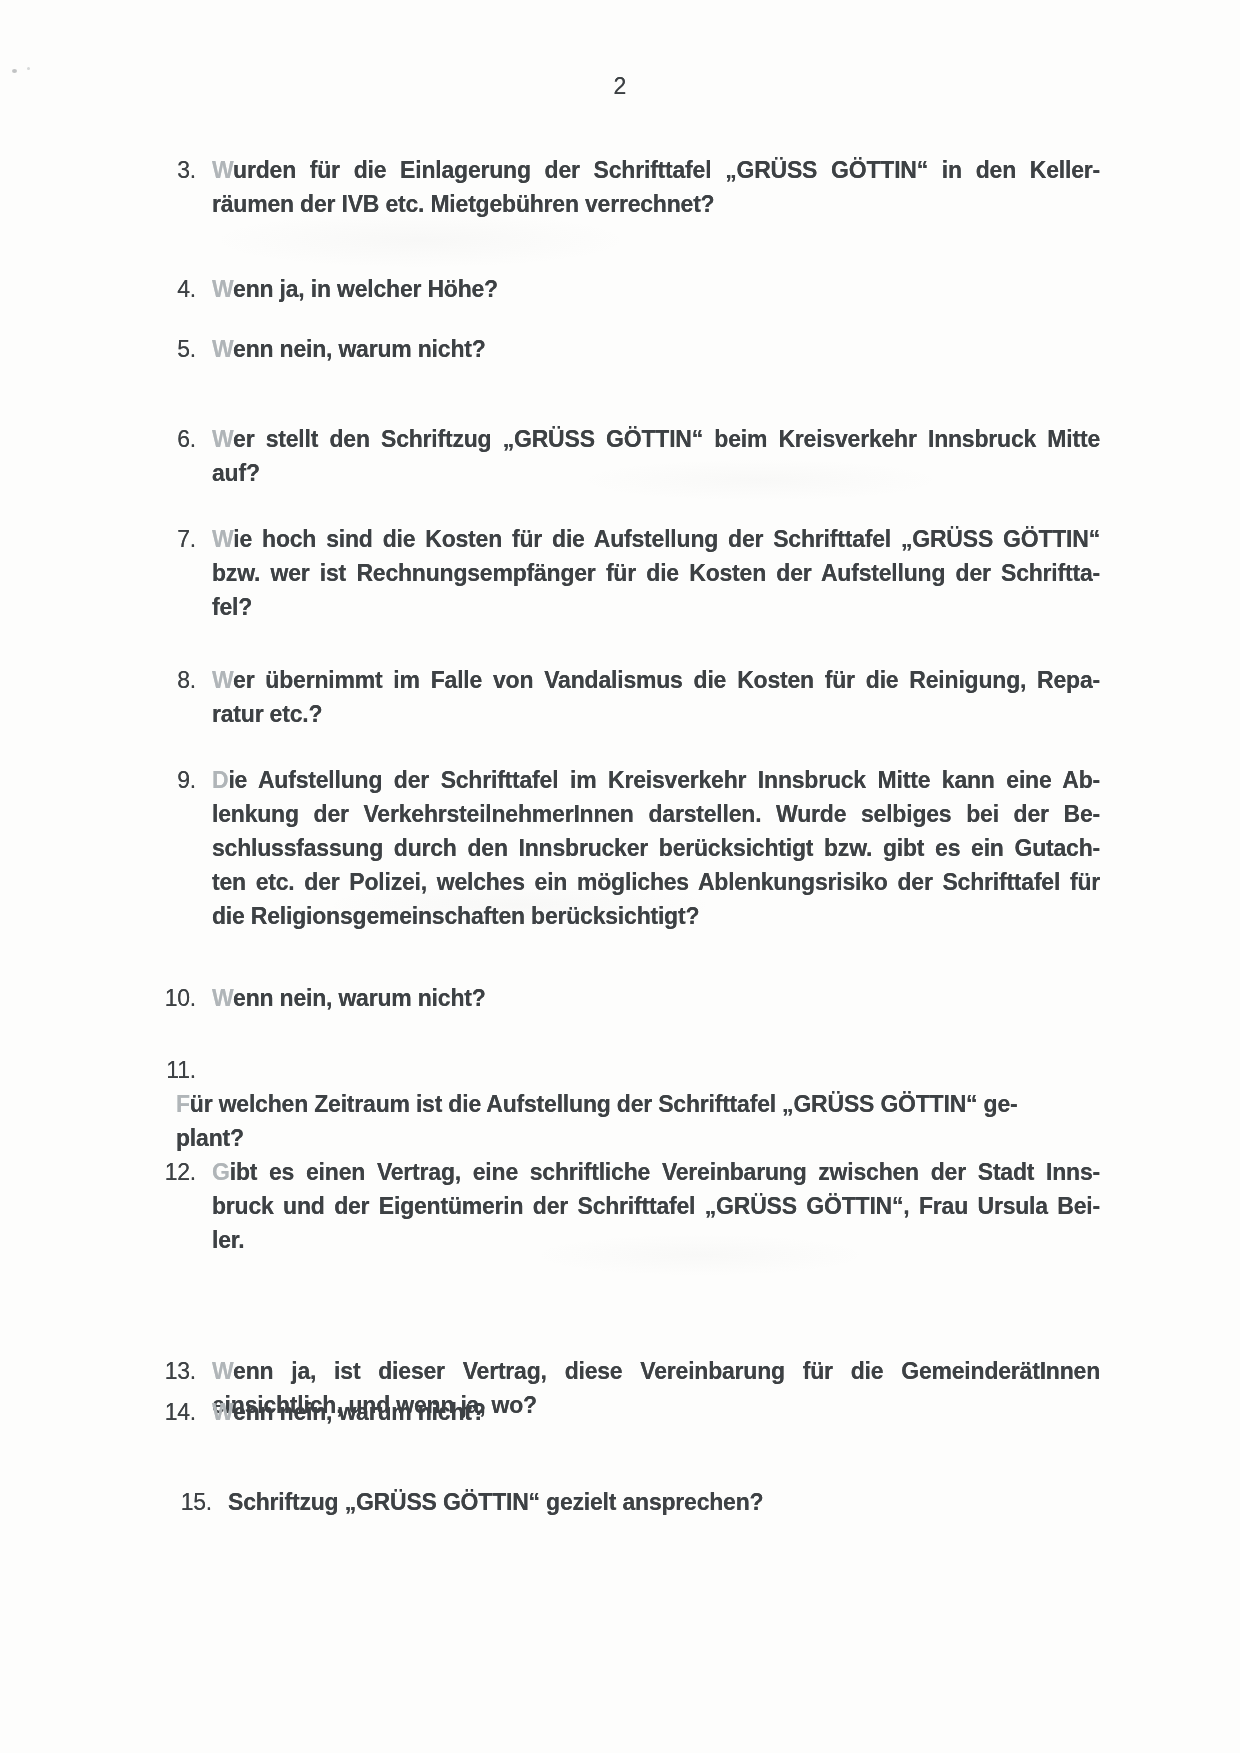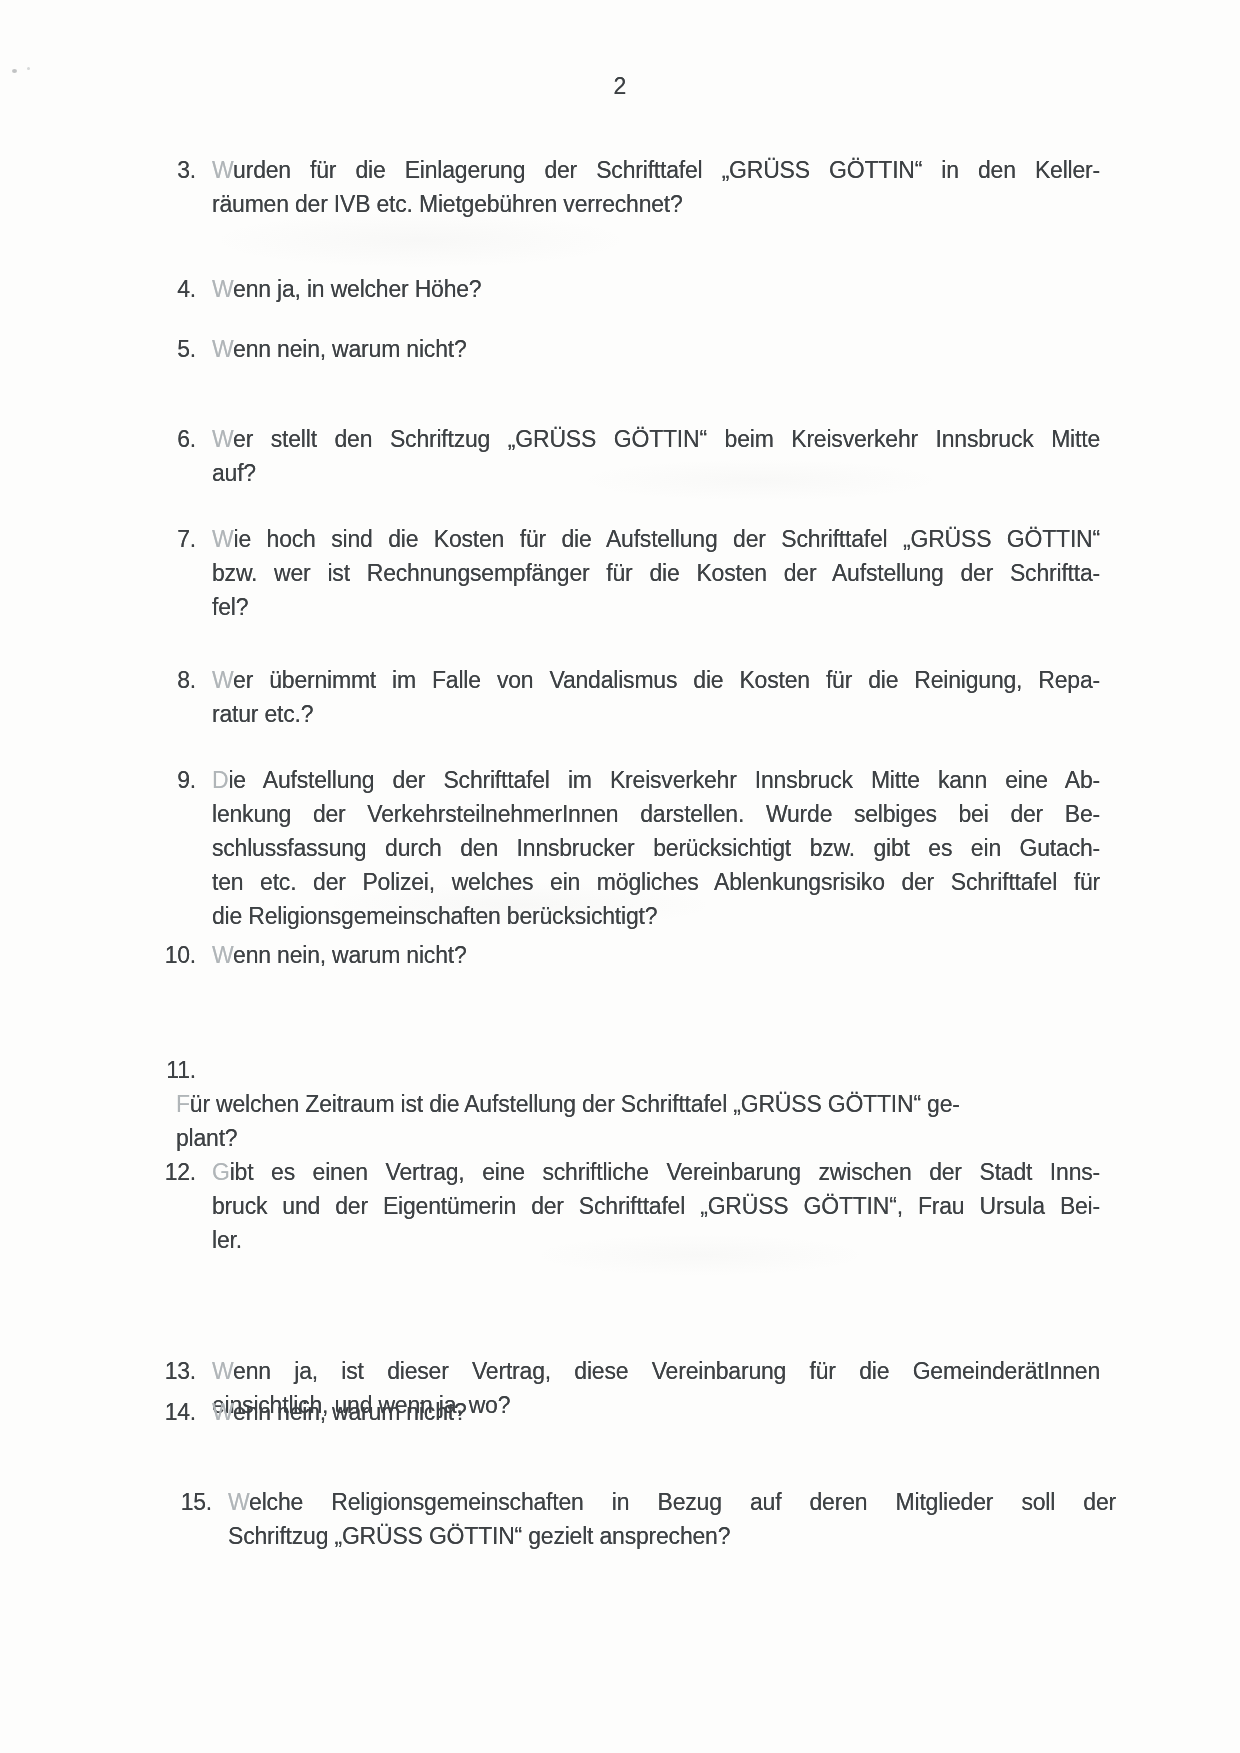--- a/index.html
+++ b/index.html
@@ -28,33 +28,33 @@
   .speck.b{left:27px;top:67px;width:3px;height:3px;opacity:.35;}
   #questions{position:absolute;inset:0;}
   .q{
     position:absolute;left:160px;width:940px;
     display:flex;align-items:flex-start;
     color:#3d4144;
     font-size:23px;line-height:34px;letter-spacing:-0.2px;
     text-shadow:0 0 0.6px rgba(61,65,68,0.85);
   }
   .q-num{flex:none;width:36px;text-align:right;}
-  .q-body{flex:1;margin-left:16px;min-width:0;}
+  .q-body{flex:1;margin-left:16px;min-width:0;font-weight:bold;}
   .line{text-align:justify;text-align-last:justify;}
   .line:last-child{text-align-last:left;}
   .lead{color:#b0b5b8;text-shadow:0 0 0.6px rgba(176,181,184,0.6);}
   
   .q:nth-child(1){top:153px;}
   .q:nth-child(2){top:272px;}
   .q:nth-child(3){top:332px;}
   .q:nth-child(4){top:422px;}
   .q:nth-child(5){top:522px;}
   .q:nth-child(6){top:663px;}
   .q:nth-child(7){top:763px;}
-  .q:nth-child(8){top:938px;justify-content:flex-end;}
+  .q:nth-child(8){top:981px;justify-content:flex-end;}
   .q:nth-child(9){top:1053px;flex-direction:column;}
   .q:nth-child(10){top:1155px;}
   .q:nth-child(11){top:1354px;}
   .q:nth-child(12){top:1395px;}
   .q:nth-child(13){top:1485px;margin-left:16px;}
 </style>
 </head>
 <body>
 
 <div class="page">
@@ -157,18 +157,17 @@
   <div class="q">
     <div class="q-num">14.</div>
     <div class="q-body">
           <div class="line"><span class="lead">W</span>enn nein, warum nicht?</div>
         </div>
   </div>
 
   <div class="q">
     <div class="q-num">15.</div>
     <div class="q-body">
-          <div class="line"><span class="lead">W</span>elche Religionsgemeinschaften in Bezug auf deren Mitglieder soll der</div>
           <div class="line">Schriftzug „GRÜSS GÖTTIN“ gezielt ansprechen?</div>
         </div>
   </div>
 </div>
 </div>
 
 </body></html>

